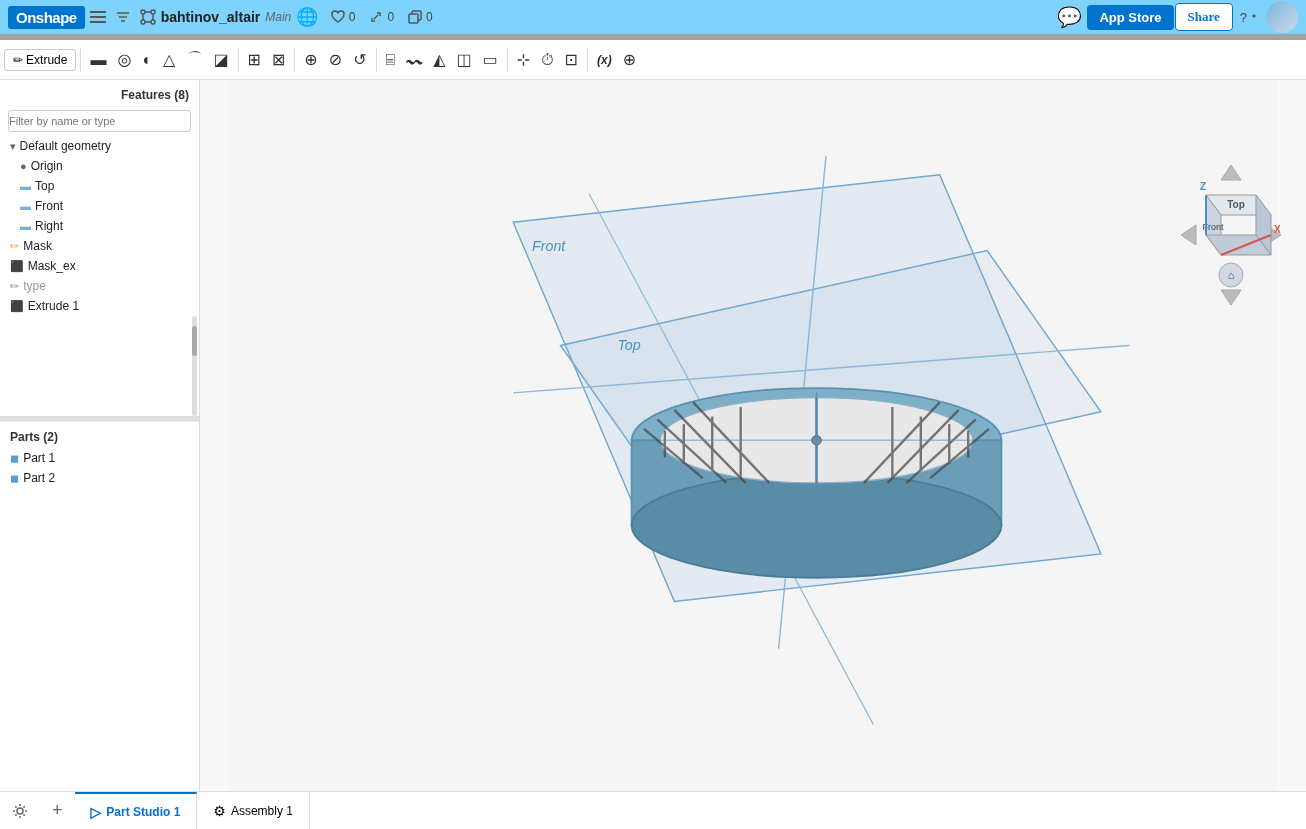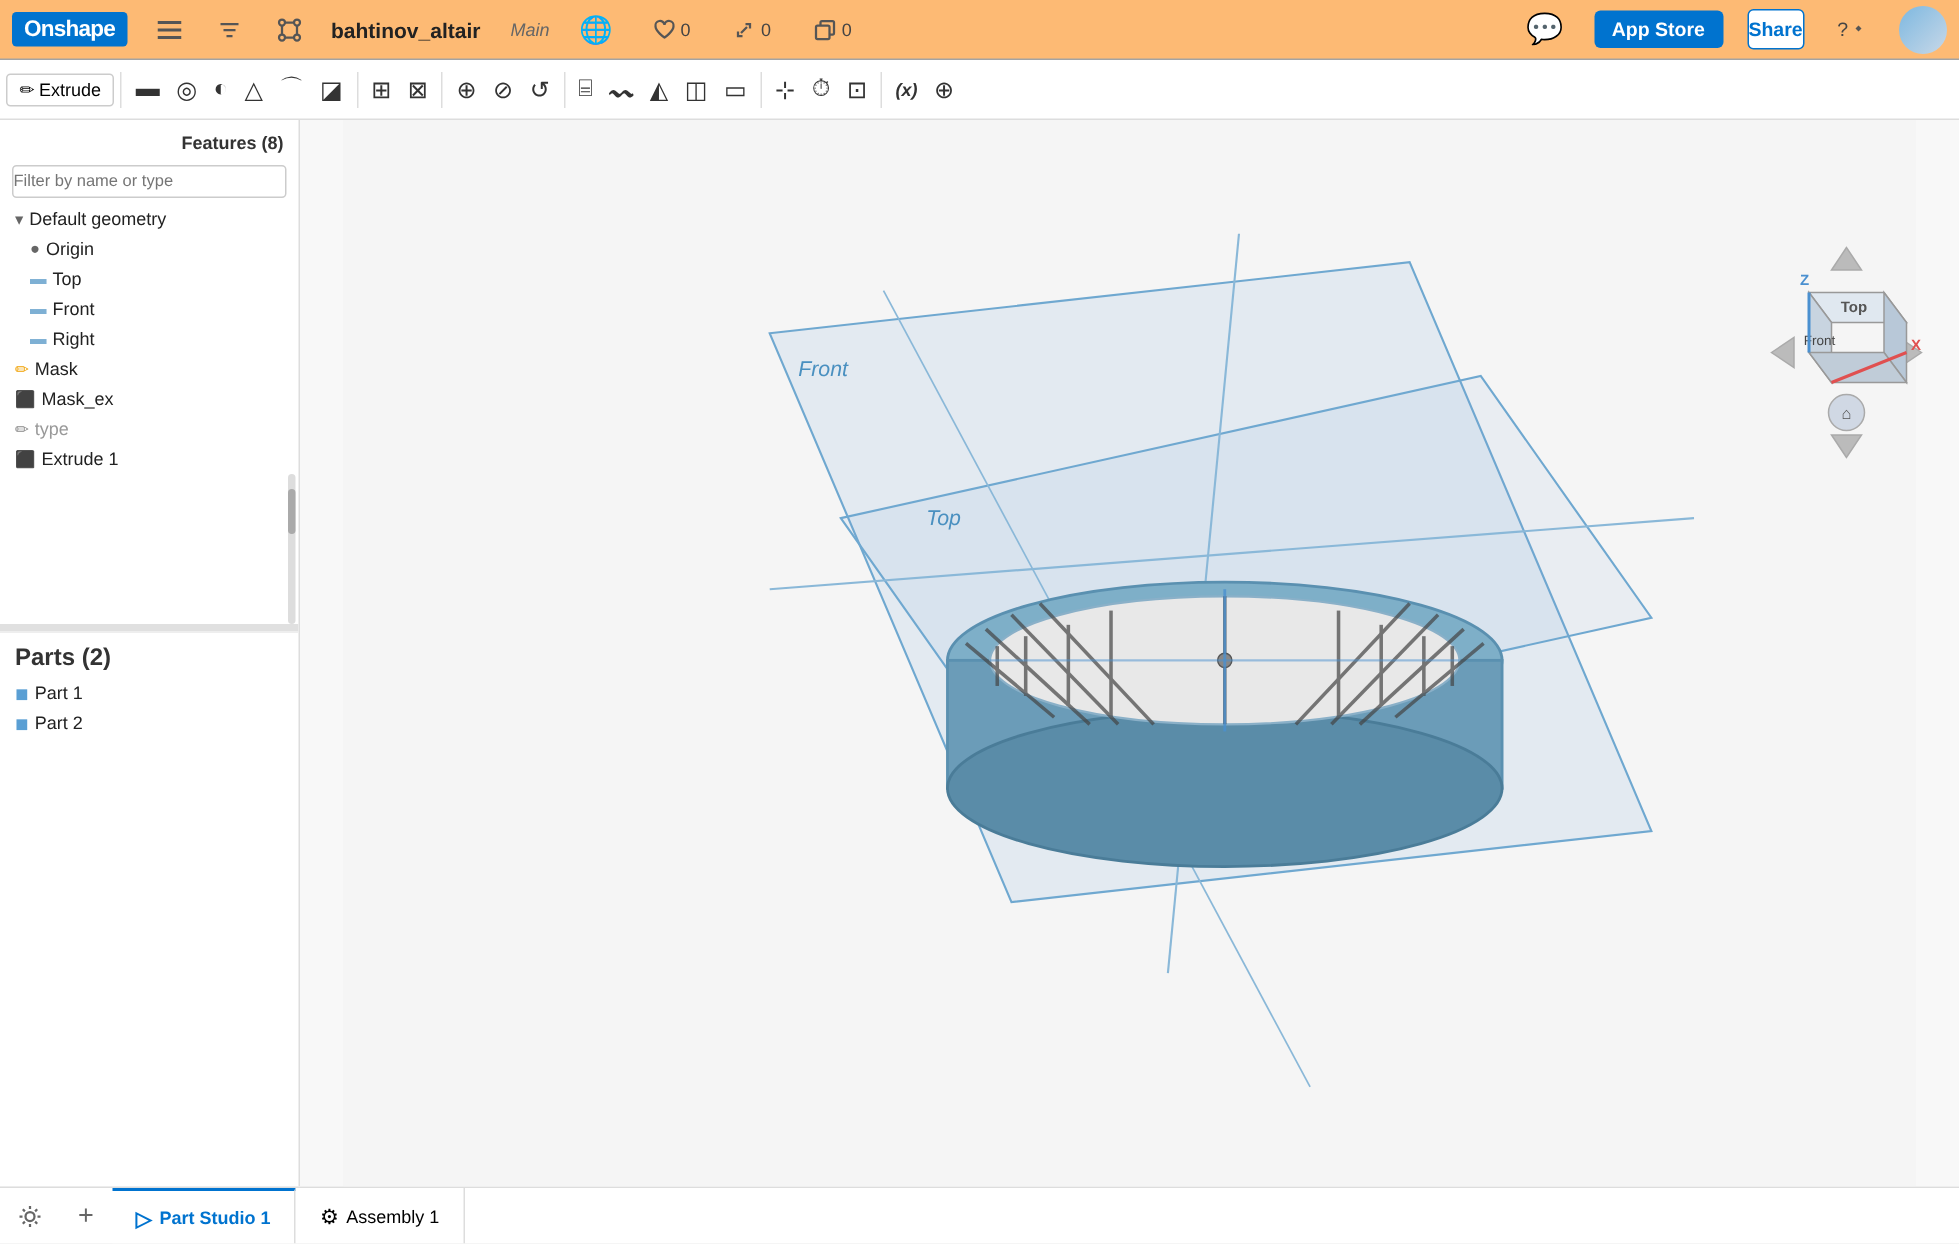--- a/index.html
+++ b/index.html
@@ -1,26 +1,26 @@
 <!DOCTYPE html>
 <html><head>
   <meta charset="utf-8">
   <style>
     * { box-sizing: border-box; margin: 0; padding: 0; }
     body { font-family: 'Segoe UI', Arial, sans-serif; background: #f0f0f0; width: 1306px; height: 829px; overflow: hidden; display: flex; flex-direction: column; }
 
     
     .top-nav {
       height: 40px;
-      background: #fdba74;
-      border-bottom: 1px solid #a3a3a3;
+      background: #7dd3fc;
+      border-bottom: 6px solid #a3a3a3;
       display: flex;
       align-items: center;
       padding: 0 8px;
-      gap: 16px;
+      gap: 1px;
       flex-shrink: 0;
       z-index: 10;
     }
     .logo {
       background: #0073cf;
       color: #fff;
       font-weight: 900;
       font-size: 15px;
       padding: 3px 8px;
       border-radius: 3px;
@@ -70,24 +70,25 @@
       padding: 5px 12px;
       font-size: 13px;
       font-weight: 600;
       cursor: pointer;
     }
     .share-btn {
       background: #fff;
       color: #0073cf;
       border: 1px solid #0073cf;
       border-radius: 4px;
-      padding: 5px 0;
+      padding: 5px 12px;
       font-size: 13px;
       font-weight: 600;
       cursor: pointer;
+      font-family: Liberation Serif, serif;
     }
     .help-btn {
       background: none; border: none; cursor: pointer;
       font-size: 13px; color: #444; display: flex; align-items: center; gap: 2px;
       padding: 4px 6px;
     }
     .avatar {
       width: 32px; height: 32px; border-radius: 50%;
       background: linear-gradient(135deg, #7db8e0, #c8d8e8);
       display: flex; align-items: center; justify-content: center;
@@ -185,21 +186,21 @@
     }
     .sidebar-scroll::-webkit-scrollbar { width: 5px; }
     .sidebar-scroll::-webkit-scrollbar-thumb { background: #bbb; border-radius: 3px; }
 
     
     .parts-section {
       border-top: 1px solid #eee;
       flex-shrink: 0;
     }
     .parts-header {
-      font-size: 16px;
+      font-size: 12px;
       font-weight: 600;
       color: #333;
       padding: 8px 10px 4px;
       cursor: pointer;
     }
     .sidebar-resize {
       height: 5px;
       background: #e0e0e0;
       cursor: ns-resize;
     }

